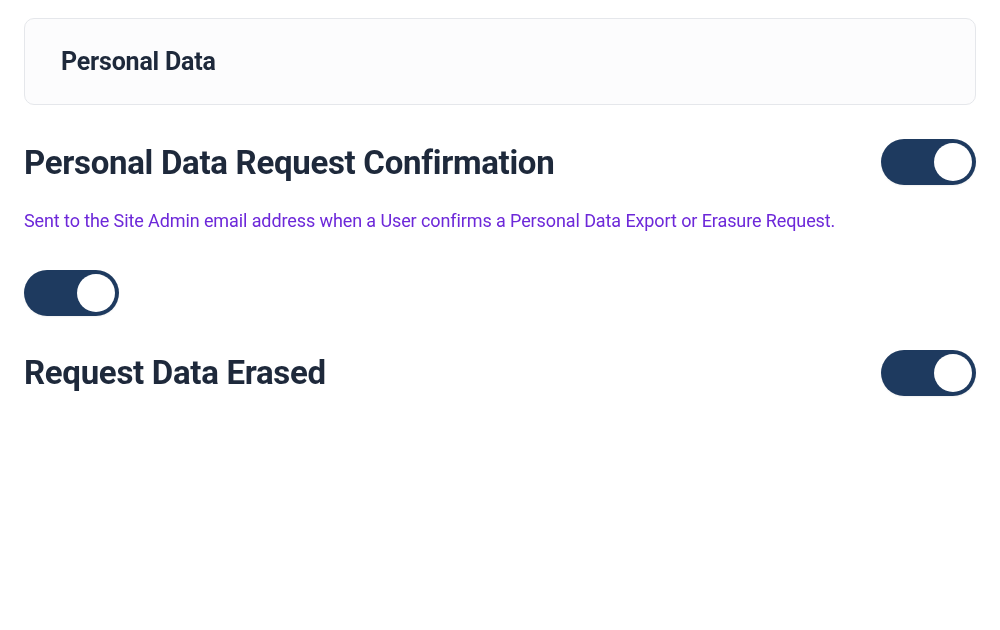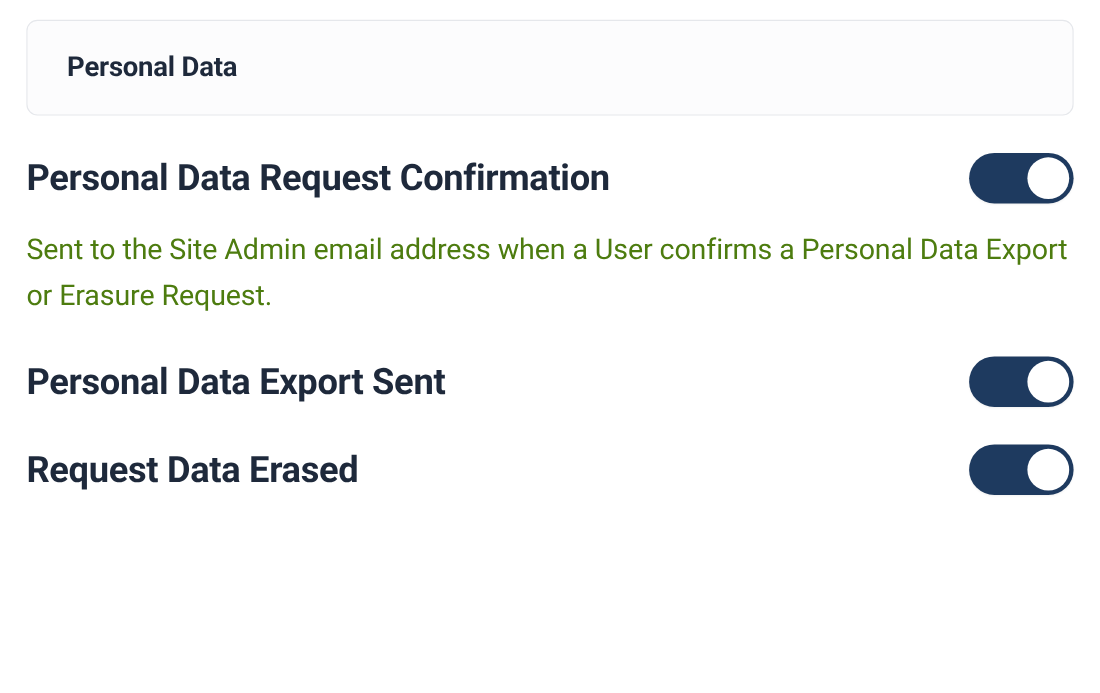--- a/index.html
+++ b/index.html
@@ -36,23 +36,23 @@
       align-items: center;
       margin-bottom: 22px;
     }
     .setting-title {
       font-size: 33px;
       font-weight: 700;
       color: #1e293b;
       letter-spacing: -0.3px;
     }
     .setting-description {
-      font-size: 26px;
+      font-size: 18px;
       line-height: 1.6;
-      color: #4d7c0f;
+      color: #6d28d9;
       letter-spacing: -0.1px;
     }
     .toggle {
       position: relative;
       width: 95px;
       height: 46px;
       background: #1e3a5f;
       border-radius: 23px;
       cursor: pointer;
       flex-shrink: 0;
@@ -80,21 +80,20 @@
     <h3 class="setting-title">Personal Data Request Confirmation</h3>
     <div class="toggle">
       <div class="toggle-knob"></div>
     </div>
   </div>
   <p class="setting-description">Sent to the Site Admin email address when a User confirms a Personal Data Export or Erasure Request.</p>
 </div>
 
 <div class="setting-item">
   <div class="setting-row">
-    <h3 class="setting-title">Personal Data Export Sent</h3>
     <div class="toggle">
       <div class="toggle-knob"></div>
     </div>
   </div>
 </div>
 
 <div class="setting-item">
   <div class="setting-row">
     <h3 class="setting-title">Request Data Erased</h3>
     <div class="toggle">

